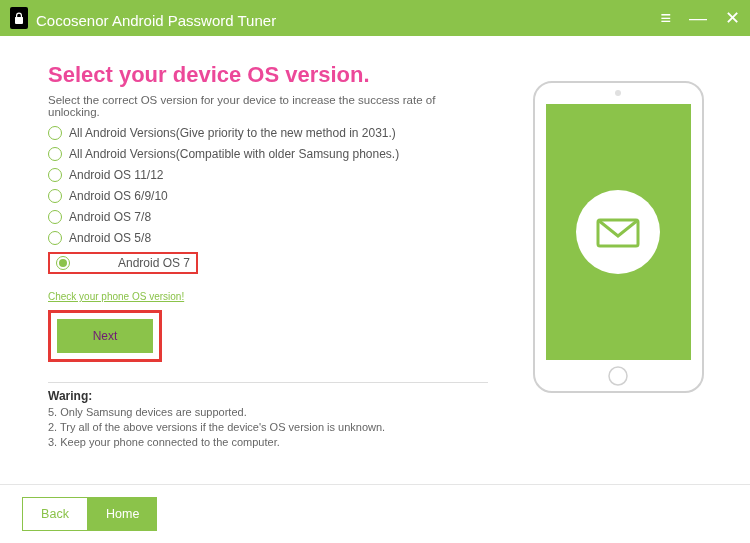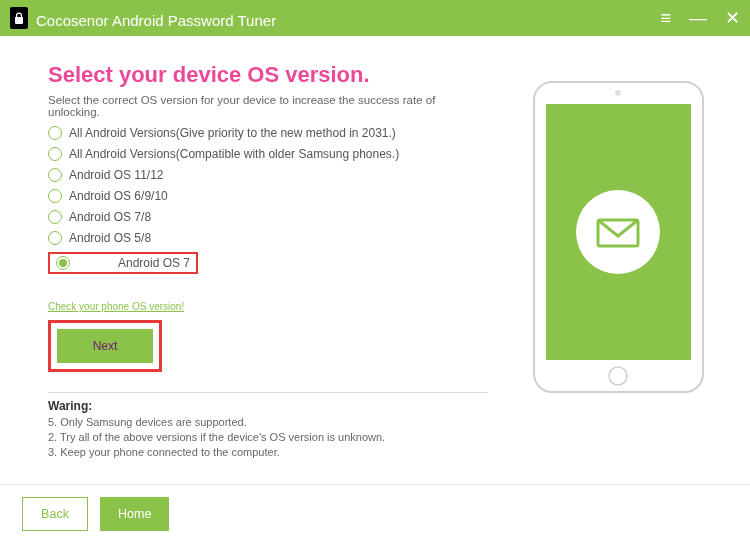--- a/index.html
+++ b/index.html
@@ -19,21 +19,21 @@
     .radio-outer { width: 14px; height: 14px; border: 1.5px solid #8bc34a; border-radius: 50%; display: flex; align-items: center; justify-content: center; flex-shrink: 0; }
     .radio-inner { width: 8px; height: 8px; border-radius: 50%; background: #8bc34a; }
     .highlight-red { border: 2px solid #e53935; padding: 2px 6px; display: inline-flex; }
     .check-link { font-size: 10px; color: #8bc34a; text-decoration: underline; margin-top: 4px; margin-bottom: 8px; cursor: pointer; display: inline-block; }
     .next-wrap { border: 3px solid #e53935; display: inline-block; padding: 6px; margin-bottom: 18px; }
     .next-btn { background: #8bc34a; color: #701a75; border: none; padding: 10px 28px; font-size: 12px; cursor: pointer; min-width: 96px; }
     .hr { border: none; border-top: 1px solid #ddd; margin: 2px 0 6px 0; }
     .warn-title { font-size: 12px; font-weight: 700; color: #333; margin-bottom: 3px; }
     .warn-item { font-size: 11px; color: #666; margin-bottom: 3px; }
     .phone-col { width: 220px; display: flex; justify-content: center; align-items: flex-start; padding-top: 20px; }
-    .footer { position: absolute; bottom: 0; left: 0; right: 0; border-top: 1px solid #e5e5e5; padding: 12px 22px; display: flex; gap: 12px; background: #fff; }
+    .footer { position: absolute; bottom: 0; left: 0; right: 0; border-top: 1px solid #e5e5e5; padding: 12px 22px; display: flex; background: #fff; }
     .btn-outline { border: 1px solid #8bc34a; color: #8bc34a; background: #fff; padding: 7px 18px; font-size: 12.5px; cursor: pointer; min-width: 66px; }
     .btn-solid { border: none; background: #8bc34a; color: #fff; padding: 10px 18px; font-size: 12.5px; cursor: pointer; min-width: 66px; }
   </style>
 </head>
 <body>
 
 <div class="titlebar">
   <div class="titlebar-left">
     <span class="lock-icon-box">
       <svg width="10" height="12" viewBox="0 0 10 12">
@@ -73,21 +73,21 @@
             <span>Android OS 6/9/10</span>
           </div>
           <div class="radio-row">
             <span class="radio-outer"></span>
             <span>Android OS 7/8</span>
           </div>
           <div class="radio-row">
             <span class="radio-outer"></span>
             <span>Android OS 5/8</span>
           </div>
-          <div><span class="highlight-red radio-row" style="margin-bottom: 22px; gap: 48px;">
+          <div><span class="highlight-red radio-row" style="margin-bottom: 12px; gap: 48px;">
               <span class="radio-outer">
                 <span class="radio-inner"></span>
               </span>
               <span>Android OS 7</span>
             </span></div>
         </div>
 
       <a class="check-link">Check your phone OS version!</a>
 
       <div>

